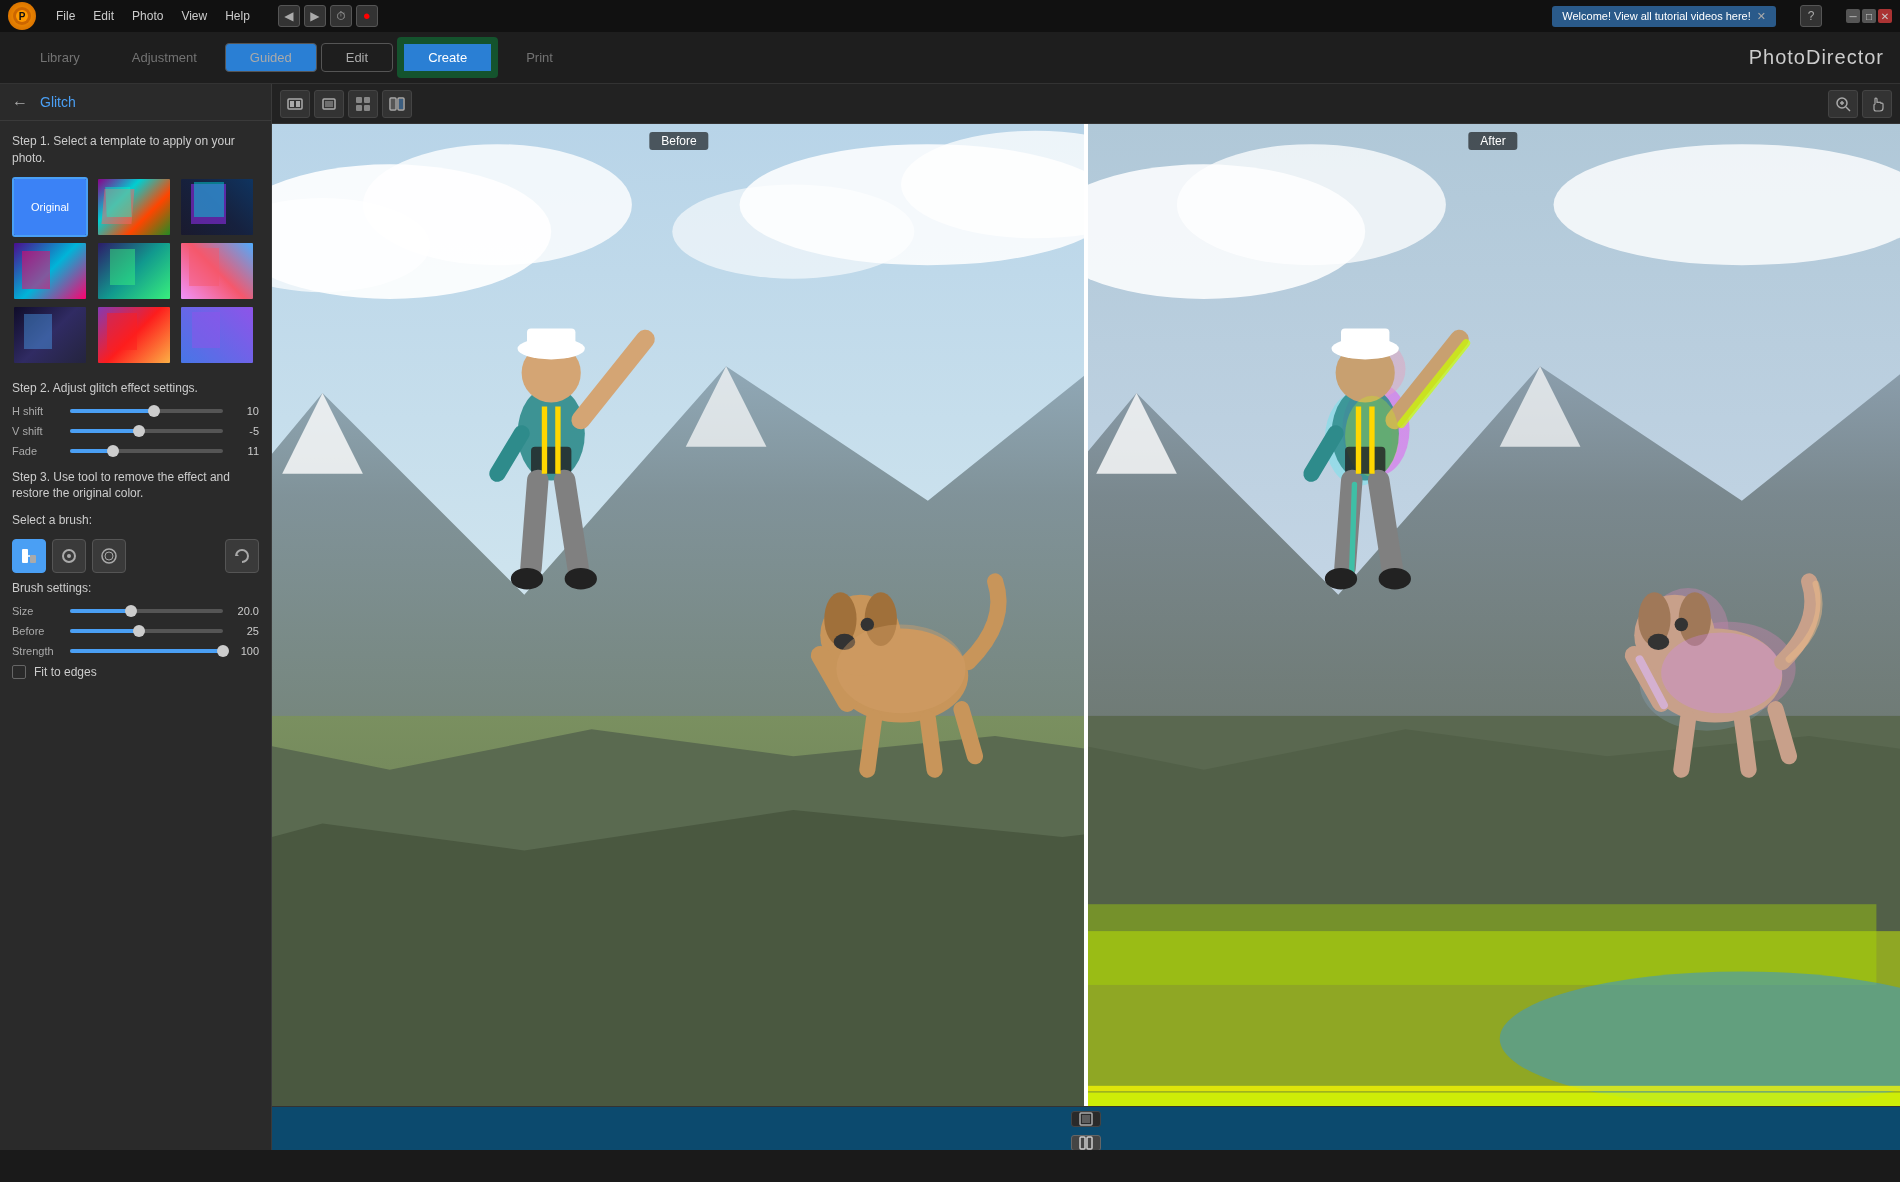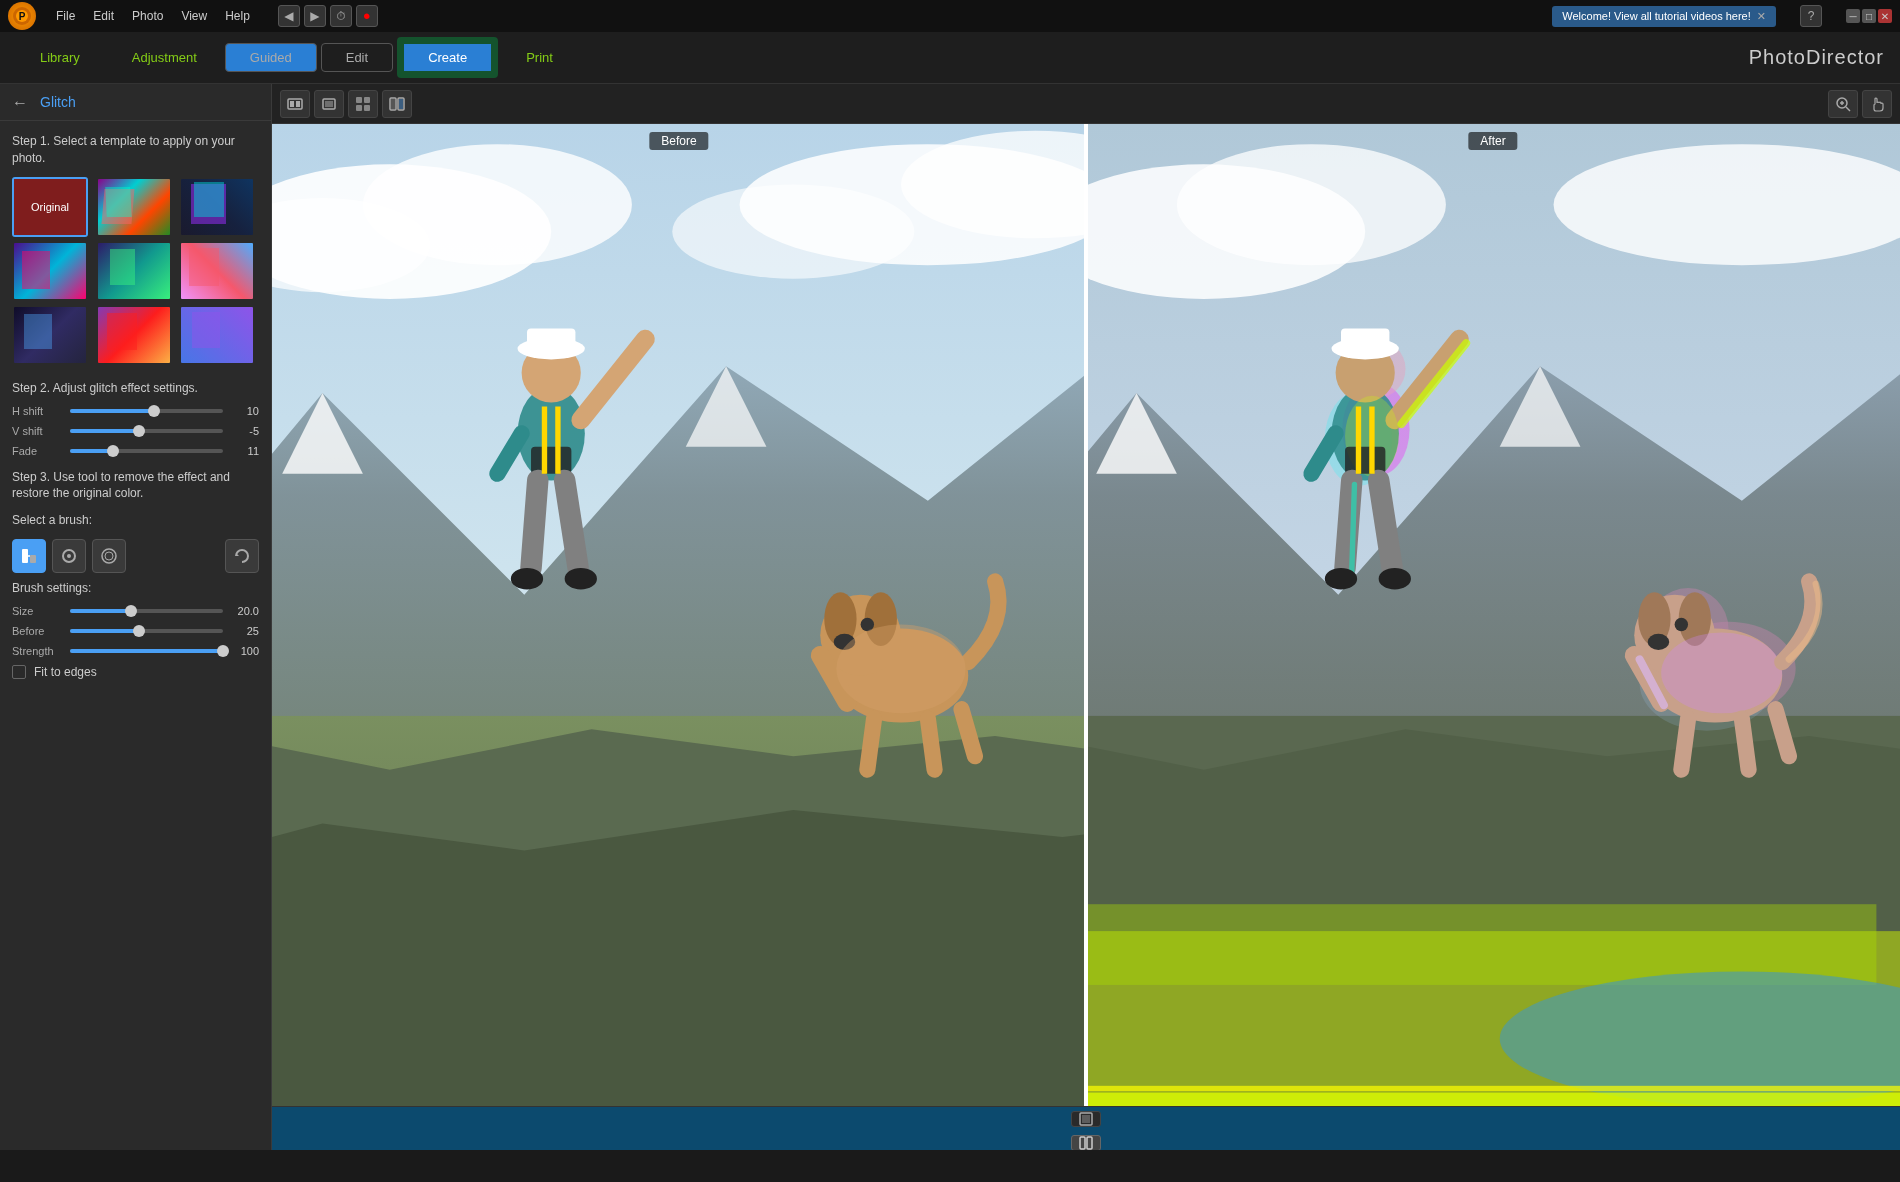--- a/index.html
+++ b/index.html
@@ -86,21 +86,21 @@
       display: flex;
       align-items: center;
       padding: 0 16px;
       gap: 4px;
       border-bottom: 1px solid #333;
     }
     .nav-tab {
       padding: 6px 24px;
       border-radius: 4px;
       cursor: pointer;
-      color: #84cc16;
+      color: #737373;
       font-size: 13px;
     }
     .nav-tab.active {
       background: #2a7fd4;
       color: #fff;
       border: 1px solid #4a9ff4;
     }
     .nav-tab.outlined {
       border: 1px solid #555;
       color: #aaa;
@@ -174,21 +174,21 @@
       position: relative;
     }
     .template-thumb.selected {
       border-color: #4a9ff4;
     }
     .template-thumb-inner {
       width: 100%;
       height: 100%;
     }
     .template-original {
-      background: #7f1d1d;
+      background: #3b82f6;
       display: flex;
       align-items: center;
       justify-content: center;
       color: #fff;
       font-size: 11px;
       font-weight: 500;
     }
     
     .glitch-1 { background: linear-gradient(135deg, #8B008B, #00CED1, #FF4500, #228B22); }
     .glitch-2 { background: linear-gradient(45deg, #1a1a2e, #16213e, #0f3460); }

